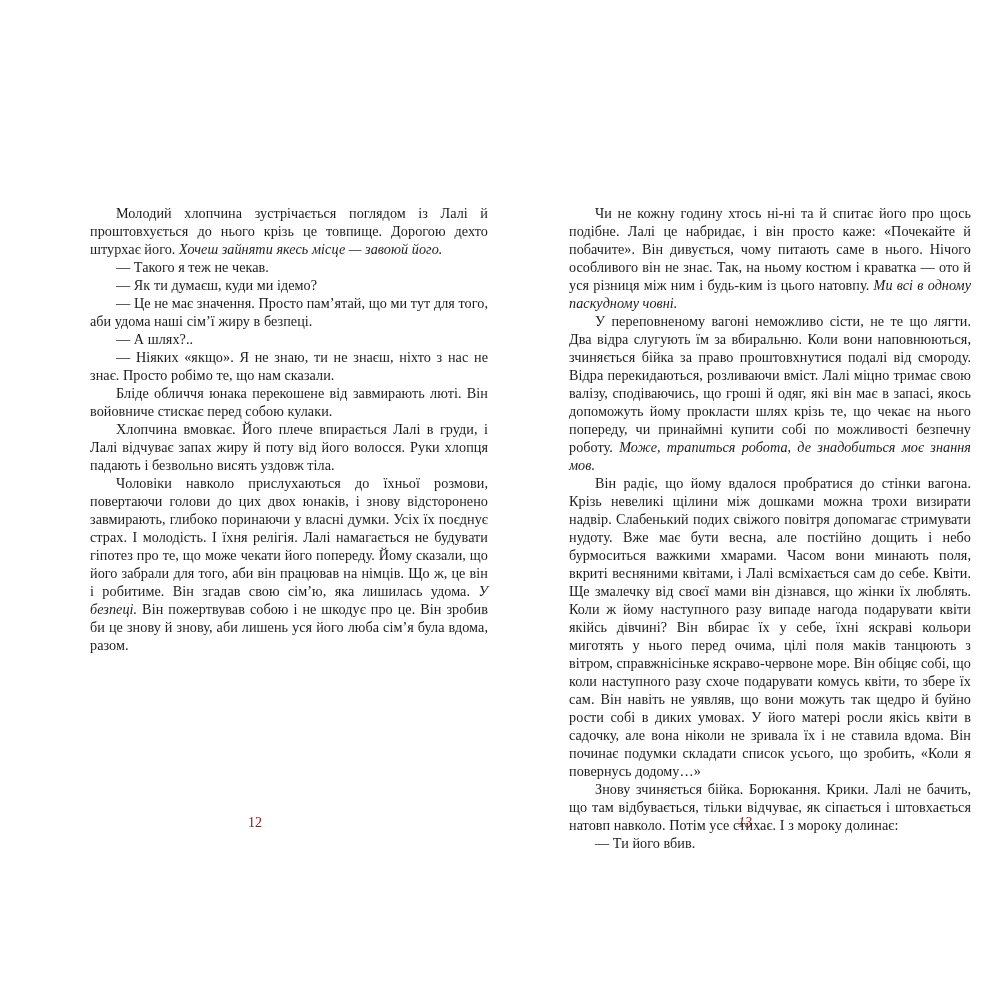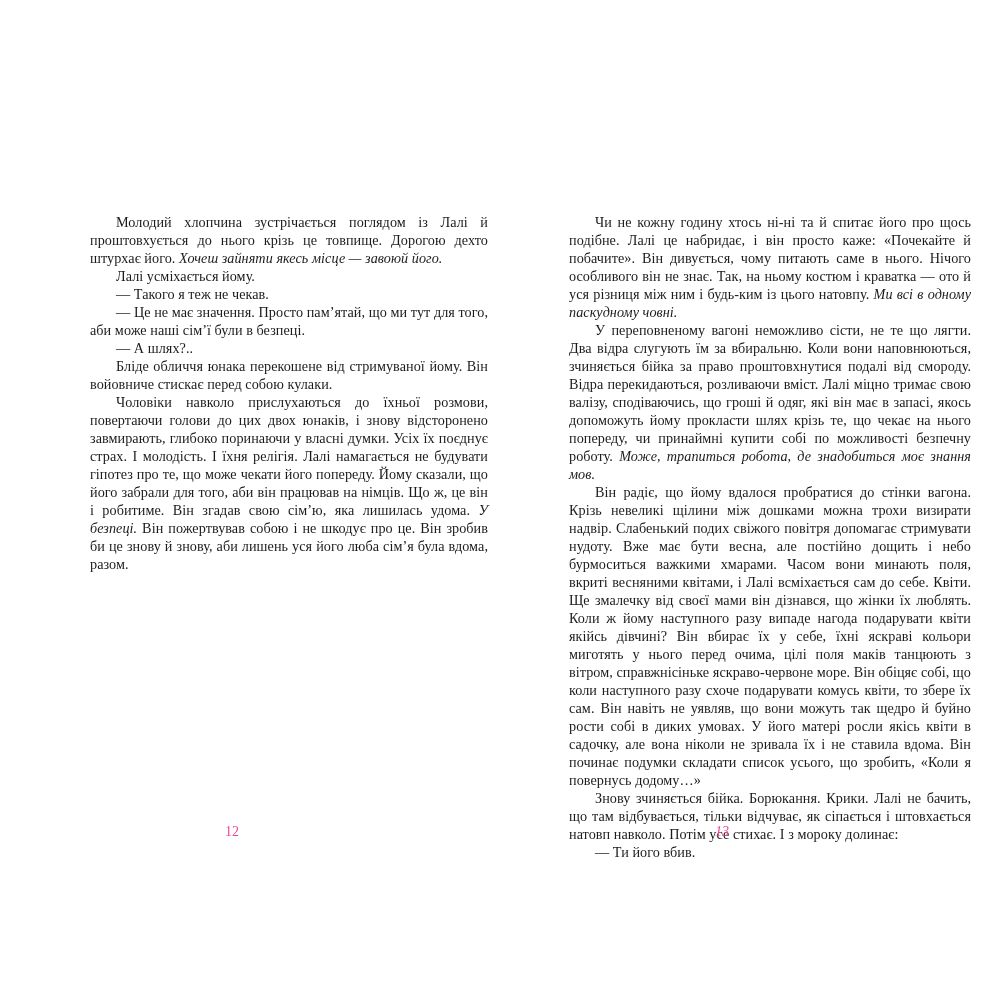--- a/index.html
+++ b/index.html
@@ -13,21 +13,21 @@
   .spread {
     position: relative;
     width: 1000px;
     height: 1000px;
     background: #ffffff;
     font-family: "Liberation Serif", "DejaVu Serif", serif;
     color: #1b1b1b;
   }
   .page {
     position: absolute;
-    top: 17px;
+    top: 8px;
     width: 500px;
     height: 716px;
   }
   .page-left  { left: 0; }
   .page-right { left: 500px; }
   .text-block {
     position: absolute;
     top: 196px;
     text-align: justify;
     font-size: 14.2px;
@@ -43,41 +43,43 @@
     padding: 0;
     text-indent: 26px;
   }
   .text-block i {
     font-style: italic;
   }
   .folio {
     position: absolute;
     top: 806px;
     width: 60px;
-    text-align: left;
+    text-align: center;
     font-size: 14px;
     line-height: 18px;
-    color: #ec4899;
+    color: #7f1d1d;
   }
   .page-left .folio  { left: 225px; }
   .page-right .folio { left: 215px; font-style: italic; }
 </style>
 </head>
 <body>
 
 <div class="spread">
 
   <div class="page page-left">
     <div class="text-block">
         <p><span>Молодий хлопчина зустрічається поглядом із Лалі й проштовхується до нього крізь це товпище. Дорогою дехто штурхає його. </span><i>Хочеш зайняти якесь місце — завоюй його.</i></p>
-        <p><span>Лалі усміхається йому.</span></p>
         <p><span>— Такого я теж не чекав.</span></p>
-        <p><span>— Це не має значення. Просто пам’ятай, що ми тут для того, аби може наші сім’ї були в безпеці.</span></p>
+        <p><span>— Як ти думаєш, куди ми ідемо?</span></p>
+        <p><span>— Це не має значення. Просто пам’ятай, що ми тут для того, аби удома наші сім’ї жиру в безпеці.</span></p>
         <p><span>— А шлях?..</span></p>
-        <p><span>Бліде обличчя юнака перекошене від стримуваної йому. Він войовниче стискає перед собою кулаки.</span></p>
+        <p><span>— Ніяких «якщо». Я не знаю, ти не знаєш, ніхто з нас не знає. Просто робімо те, що нам сказали.</span></p>
+        <p><span>Бліде обличчя юнака перекошене від завмирають люті. Він войовниче стискає перед собою кулаки.</span></p>
+        <p><span>Хлопчина вмовкає. Його плече впирається Лалі в груди, і Лалі відчуває запах жиру й поту від його волосся. Руки хлопця падають і безвольно висять уздовж тіла.</span></p>
         <p><span>Чоловіки навколо прислухаються до їхньої розмови, повертаючи голови до цих двох юнаків, і знову відсторонено завмирають, глибоко поринаючи у власні думки. Усіх їх поєднує страх. І молодість. І їхня релігія. Лалі намагається не будувати гіпотез про те, що може чекати його попереду. Йому сказали, що його забрали для того, аби він працював на німців. Що ж, це він і робитиме. Він згадав свою сім’ю, яка лишилась удома. </span><i>У безпеці.</i><span> Він пожертвував собою і не шкодує про це. Він зробив би це знову й знову, аби лишень уся його люба сім’я була вдома, разом.</span></p>
       </div>
     <div class="folio">12</div>
   </div>
 
   <div class="page page-right">
     <div class="text-block">
         <p><span>Чи не кожну годину хтось ні-ні та й спитає його про щось подібне. Лалі це набридає, і він просто каже: «Почекайте й побачите». Він дивується, чому питають саме в нього. Нічого особливого він не знає. Так, на ньому костюм і краватка — ото й уся різниця між ним і будь-ким із цього натовпу. </span><i>Ми всі в одному паскудному човні.</i></p>
         <p><span>У переповненому вагоні неможливо сісти, не те що лягти. Два відра слугують їм за вбиральню. Коли вони наповнюються, зчиняється бійка за право проштовхнутися подалі від смороду. Відра перекидаються, розливаючи вміст. Лалі міцно тримає свою валізу, сподіваючись, що гроші й одяг, які він має в запасі, якось допоможуть йому прокласти шлях крізь те, що чекає на нього попереду, чи принаймні купити собі по можливості безпечну роботу. </span><i>Може, трапиться робота, де знадобиться моє знання мов.</i></p>
         <p><span>Він радіє, що йому вдалося пробратися до стінки вагона. Крізь невеликі щілини між дошками можна трохи визирати надвір. Слабенький подих свіжого повітря допомагає стримувати нудоту. Вже має бути весна, але постійно дощить і небо бурмоситься важкими хмарами. Часом вони минають поля, вкриті весняними квітами, і Лалі всміхається сам до себе. Квіти. Ще змалечку від своєї мами він дізнався, що жінки їх люблять. Коли ж йому наступного разу випаде нагода подарувати квіти якійсь дівчині? Він вбирає їх у себе, їхні яскраві кольори миготять у нього перед очима, цілі поля маків танцюють з вітром, справжнісіньке яскраво-червоне море. Він обіцяє собі, що коли наступного разу схоче подарувати комусь квіти, то збере їх сам. Він навіть не уявляв, що вони можуть так щедро й буйно рости собі в диких умовах. У його матері росли якісь квіти в садочку, але вона ніколи не зривала їх і не ставила вдома. Він починає подумки складати список усього, що зробить, «Коли я повернусь додому…»</span></p>

